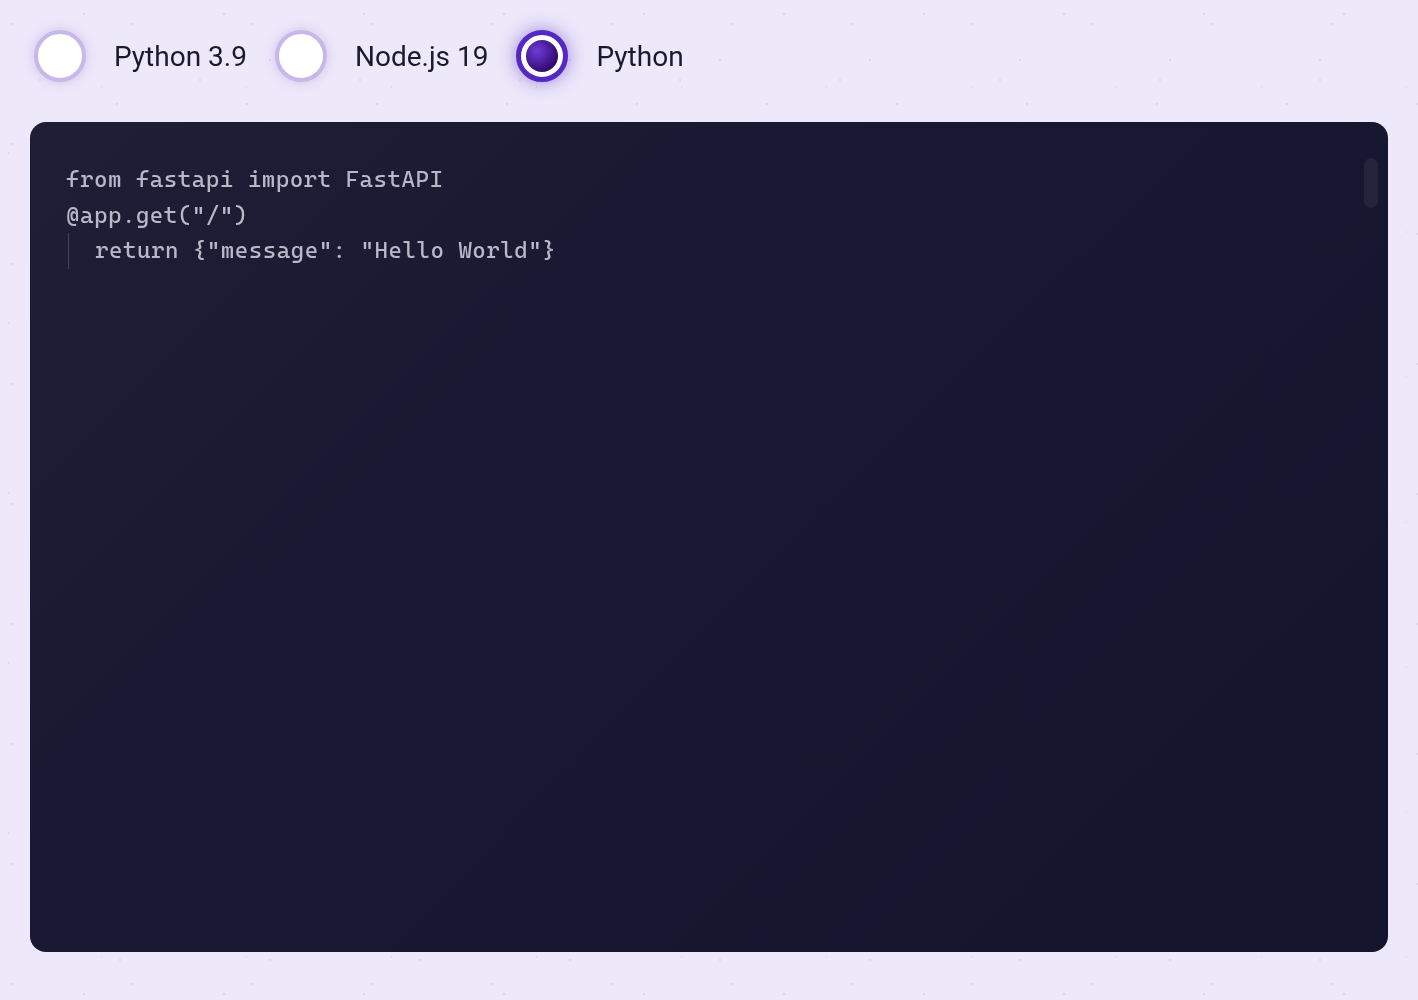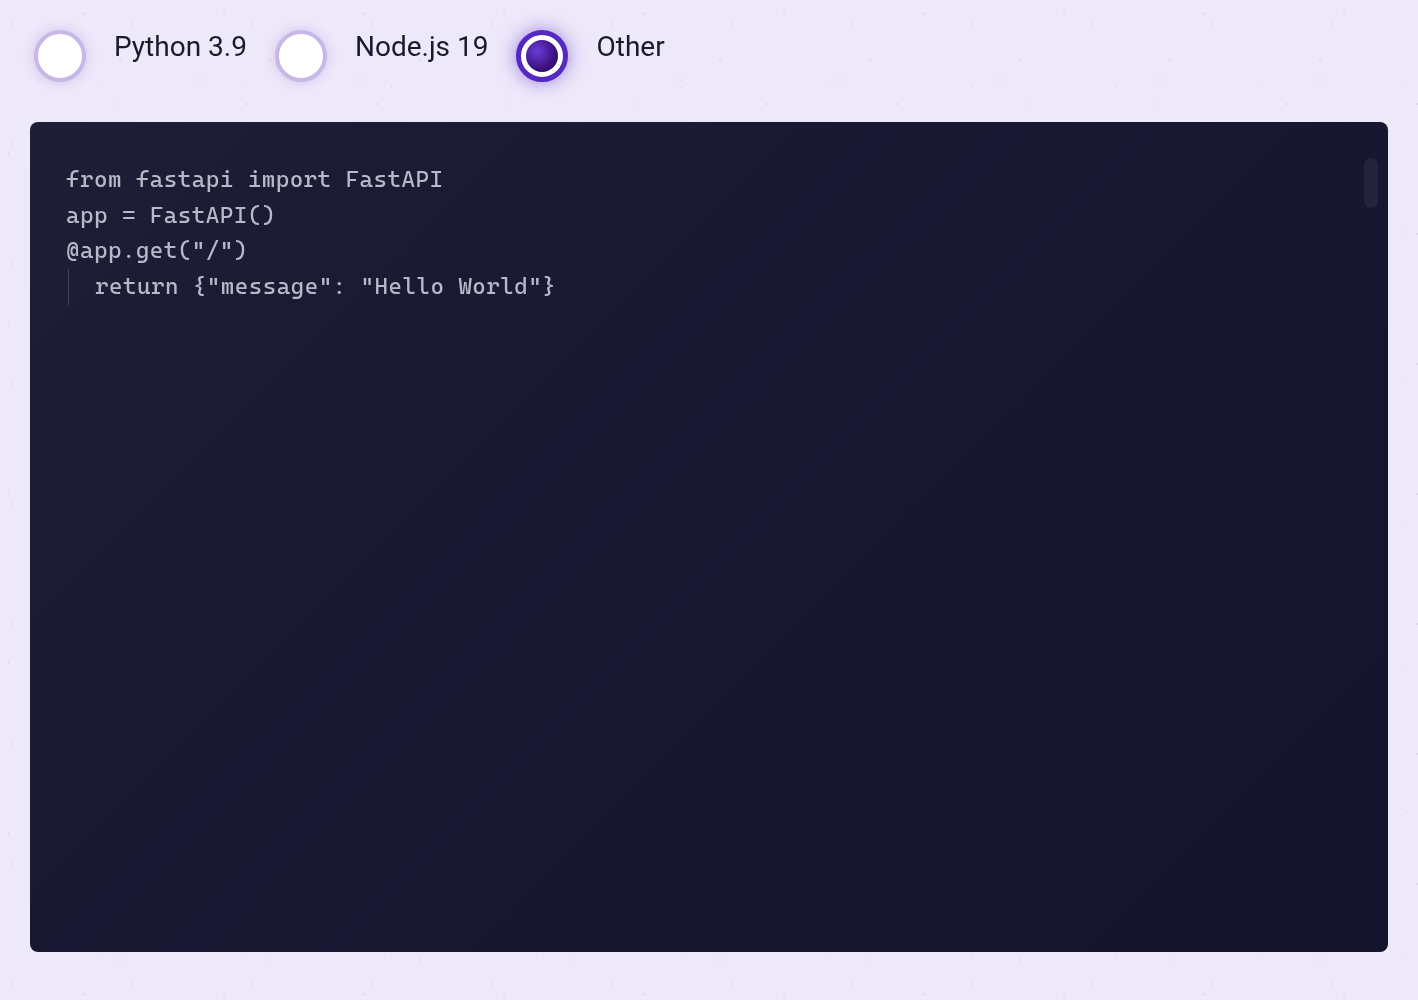--- a/index.html
+++ b/index.html
@@ -29,21 +29,21 @@
     .radio-group {
       display: flex;
       align-items: center;
       gap: 28px;
       margin-bottom: 40px;
       padding-left: 4px;
     }
 
     .radio-item {
       display: flex;
-      align-items: flex-start;
+      align-items: center;
       gap: 28px;
       cursor: pointer;
     }
 
     .radio-button {
       width: 52px;
       height: 52px;
       border-radius: 50%;
       background: #ffffff;
       border: 4px solid #c8b8e8;
@@ -71,21 +71,21 @@
     .radio-label {
       font-size: 28px;
       color: #1a1a2e;
       font-weight: 400;
     }
 
     .code-panel {
       width: 100%;
       height: 830px;
       background: linear-gradient(135deg, #1e1e36 0%, #181832 40%, #14142d 100%);
-      border-radius: 8px;
+      border-radius: 16px;
       padding: 40px 36px;
       position: relative;
       overflow: hidden;
     }
 
     .code-content {
       font-family: "SF Mono", Monaco, "Cascadia Mono", "Roboto Mono", Consolas, "Courier New", monospace;
       font-size: 23px;
       line-height: 1.55;
       color: #b8b8c8;
@@ -120,20 +120,20 @@
   <div class="radio-item">
     <div class="radio-button"></div>
     <span class="radio-label">Python 3.9</span>
   </div>
   <div class="radio-item">
     <div class="radio-button"></div>
     <span class="radio-label">Node.js 19</span>
   </div>
   <div class="radio-item">
     <div class="radio-button selected"></div>
-    <span class="radio-label">Other</span>
+    <span class="radio-label">Python</span>
   </div>
 </div>
 
 <div class="code-panel">
-  <div class="code-content"><span class="code-line">from fastapi import FastAPI</span><span class="code-line"></span><span class="code-line">app = FastAPI()</span><span class="code-line">@app.get("/")</span><span class="code-line indent-guide">return {"message": "Hello World"}</span></div>
+  <div class="code-content"><span class="code-line">from fastapi import FastAPI</span><span class="code-line"></span><span class="code-line">@app.get("/")</span><span class="code-line indent-guide">return {"message": "Hello World"}</span></div>
   <div class="scrollbar-track"></div>
 </div>
 
 </body></html>

